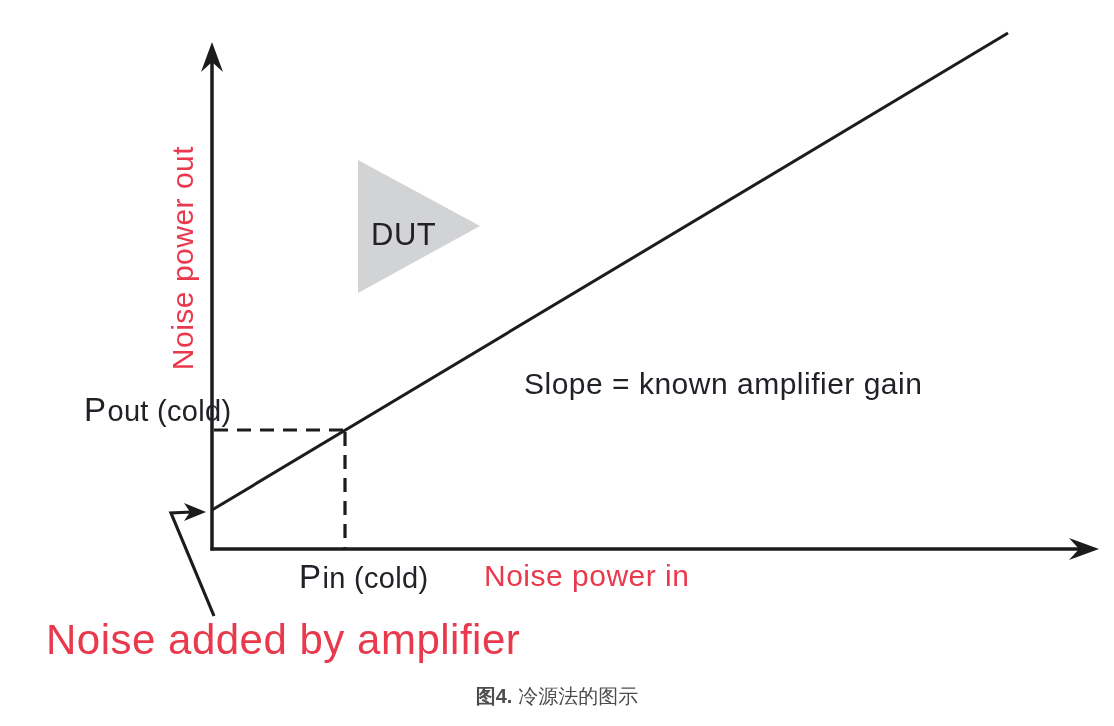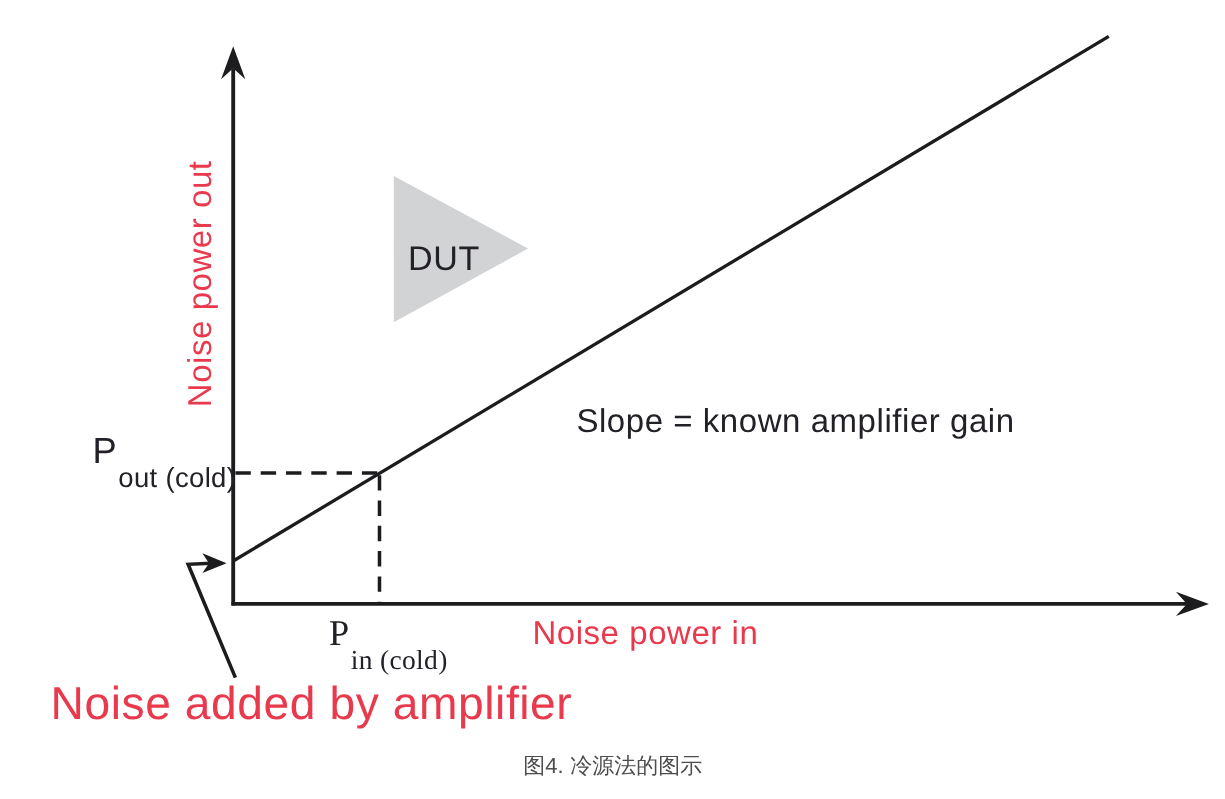--- a/index.html
+++ b/index.html
@@ -63,44 +63,43 @@
     left: 524px;
     top: 369px;
   }
   .p-out-label {
     left: 84px;
     top: 393px;
   }
   .p-in-label {
     left: 299px;
     top: 560px;
-    font-family: Liberation Serif, serif;
   }
   .p-base {
     font-size: 33px;
     vertical-align: baseline;
   }
   .p-sub {
-    font-size: 25px;
+    font-size: 29px;
     position: relative;
-    top: 22px;
+    top: 0;
     left: 1px;
     letter-spacing: 0.3px;
   }
   .caption {
     position: absolute;
     left: 0;
     top: 683px;
     width: 1114px;
     text-align: center;
     font-size: 20px;
     color: #4d4d4f;
   }
   .caption-prefix {
-    font-weight: normal;
+    font-weight: bold;
   }
   .caption-text {
     margin-left: 6px;
     text-align: right;
   }
 </style>
 </head>
 <body>
 
 <div class="figure-stage">

